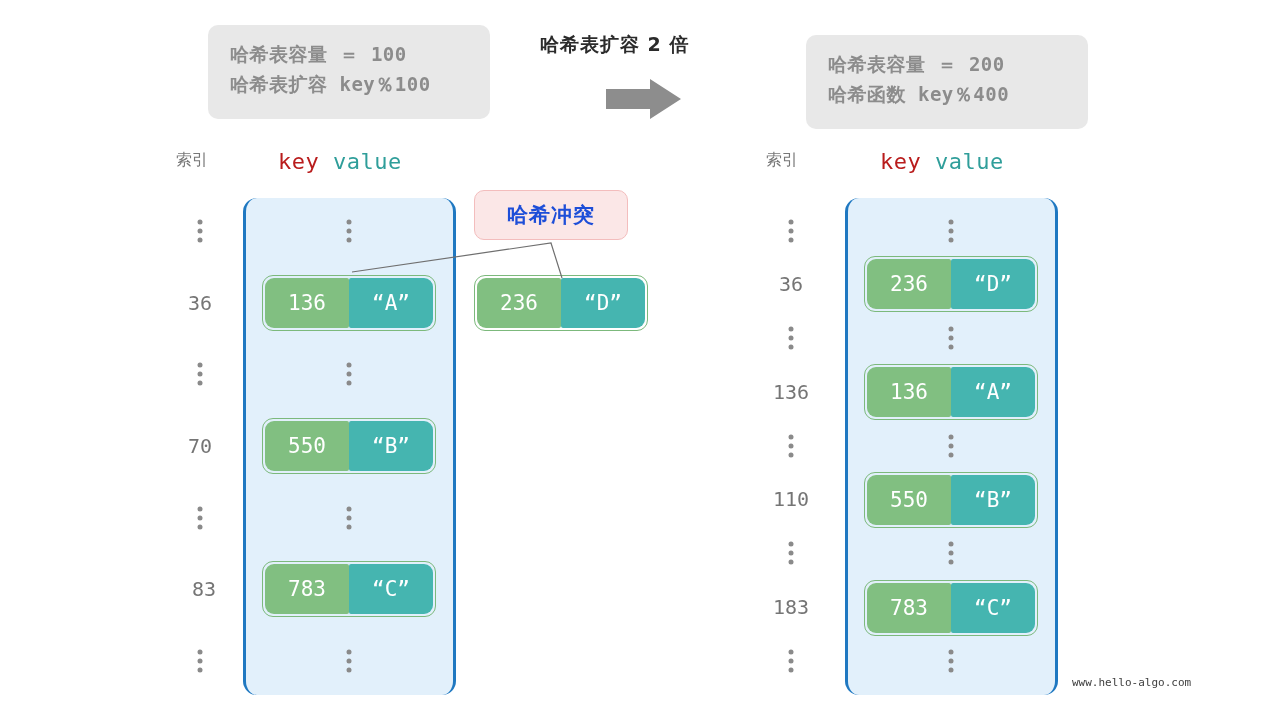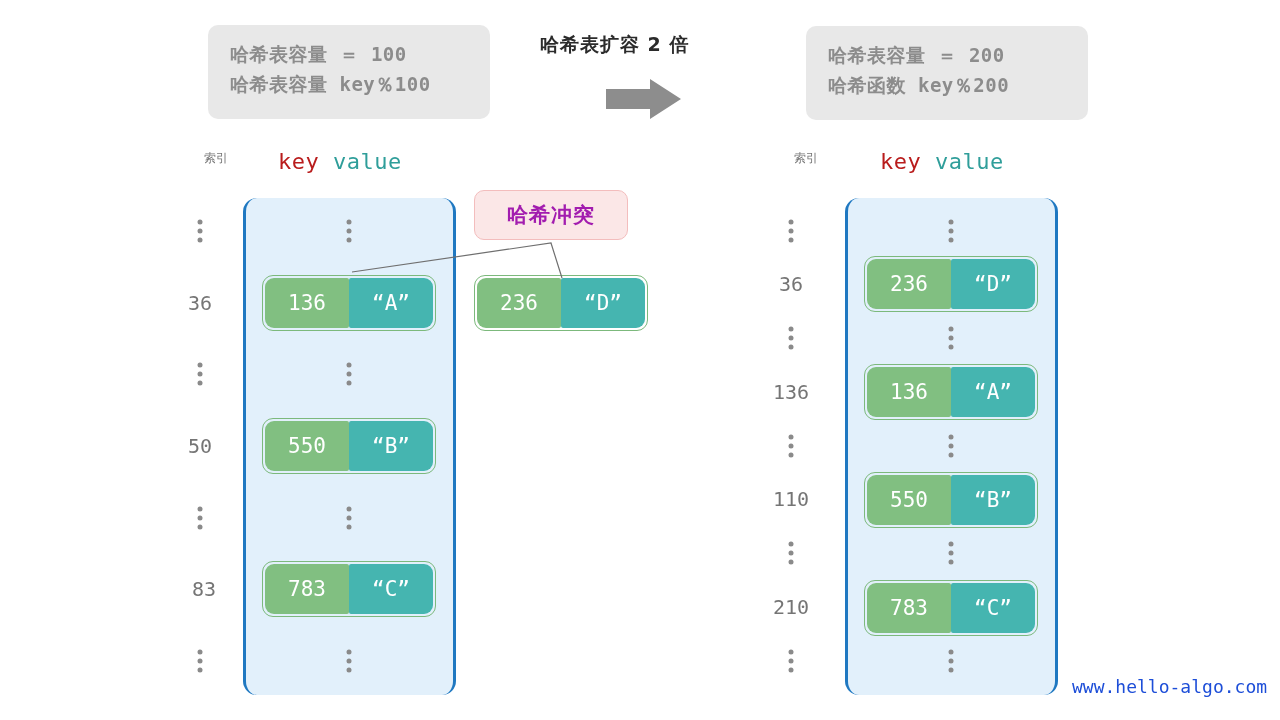--- a/index.html
+++ b/index.html
@@ -49,24 +49,23 @@
     white-space: pre;
   }
   .arrow-wrap {
     position: absolute;
   }
 
   
   .hdr-index {
     position: absolute;
     font-family: "DejaVu Sans", sans-serif;
-    font-size: 12px;
+    font-size: 16px;
     color: #777777;
     white-space: nowrap;
-    margin-left: 28px;
   }
   .hdr-kv {
     position: absolute;
     font-family: "DejaVu Sans Mono", monospace;
     font-size: 22px;
     white-space: pre;
     letter-spacing: 0.5px;
   }
   .hdr-key { color: #b91c1c; }
   .hdr-value { color: #2f9e9a; }
@@ -142,76 +141,76 @@
     position: absolute;
     background: #fbe7e7;
     border: 1.5px solid #f3bdbd;
     border-radius: 10px;
     display: flex;
     align-items: center;
     justify-content: center;
     font-family: "DejaVu Sans", sans-serif;
     font-size: 21px;
     font-weight: bold;
-    color: #a21caf;
+    color: #1d4ed8;
     letter-spacing: 1px;
     box-sizing: border-box;
   }
 
   
   .connectors {
     position: absolute;
     left: 0;
     top: 0;
     width: 1280px;
     height: 720px;
     pointer-events: none;
   }
 
   
   .watermark {
     position: absolute;
     font-family: "DejaVu Sans Mono", monospace;
-    font-size: 18px;
-    color: #1d4ed8;
+    font-size: 11px;
+    color: #404040;
     white-space: nowrap;
   }
 </style>
 </head>
 <body>
 
 <div class="canvas">
 
   <div class="info-box" style="left:208px; top:25px; width:282px; height:94px;">
     <div class="info-line">哈希表容量 ＝ 100</div>
-    <div class="info-line">哈希表容量 key％100</div>
+    <div class="info-line">哈希表扩容 key％100</div>
   </div>
 
   <div class="center-title" style="left:540px; top:32px; width:208px;">哈希表扩容 2 倍</div>
 
   <div class="arrow-wrap" style="left:606px; top:78px; width:76px; height:42px;">
     <svg width="76" height="42" viewBox="0 0 76 42">
       <polygon points="0,11 44,11 44,1 75,21 44,41 44,31 0,31" fill="#8d8d8d"></polygon>
     </svg>
   </div>
 
-  <div class="info-box" style="left:806px; top:26px; width:282px; height:94px;">
+  <div class="info-box" style="left:806px; top:35px; width:282px; height:94px;">
     <div class="info-line">哈希表容量 ＝ 200</div>
-    <div class="info-line">哈希函数 key％200</div>
+    <div class="info-line">哈希函数 key％400</div>
   </div>
 
   <div class="hdr-index" style="left:176px; top:150px;">索引</div>
   <div class="hdr-kv" style="left:278px; top:149px;"><span class="hdr-key">key</span><span> </span><span class="hdr-value">value</span></div>
 
   <div class="bucket" style="left:243px; top:198px; width:213px; height:497px;"></div>
 
   <div class="idx" style="left:200px; top:231px;"></div>
   <div class="idx" style="left:200px; top:303px;">36</div>
   <div class="idx" style="left:200px; top:374px;"></div>
-  <div class="idx" style="left:200px; top:446px;">50</div>
+  <div class="idx" style="left:200px; top:446px;">70</div>
   <div class="idx" style="left:200px; top:518px;"></div>
   <div class="idx" style="left:204px; top:589px;">83</div>
   <div class="idx" style="left:200px; top:661px;"></div>
 
   <div class="vdots" style="left:200px; top:231px;">
       <i></i>
       <i></i>
       <i></i>
     </div>
   <div class="vdots" style="left:200px; top:374px;">
@@ -280,21 +279,21 @@
 
   <div class="bucket" style="left:845px; top:198px; width:213px; height:497px;"></div>
 
   <div class="idx" style="left:791px; top:231px;"></div>
   <div class="idx" style="left:791px; top:284px;">36</div>
   <div class="idx" style="left:791px; top:338px;"></div>
   <div class="idx" style="left:791px; top:392px;">136</div>
   <div class="idx" style="left:791px; top:446px;"></div>
   <div class="idx" style="left:791px; top:499px;">110</div>
   <div class="idx" style="left:791px; top:553px;"></div>
-  <div class="idx" style="left:791px; top:607px;">210</div>
+  <div class="idx" style="left:791px; top:607px;">183</div>
   <div class="idx" style="left:791px; top:661px;"></div>
 
   <div class="vdots" style="left:791px; top:231px;">
       <i></i>
       <i></i>
       <i></i>
     </div>
   <div class="vdots" style="left:791px; top:338px;">
       <i></i>
       <i></i>

